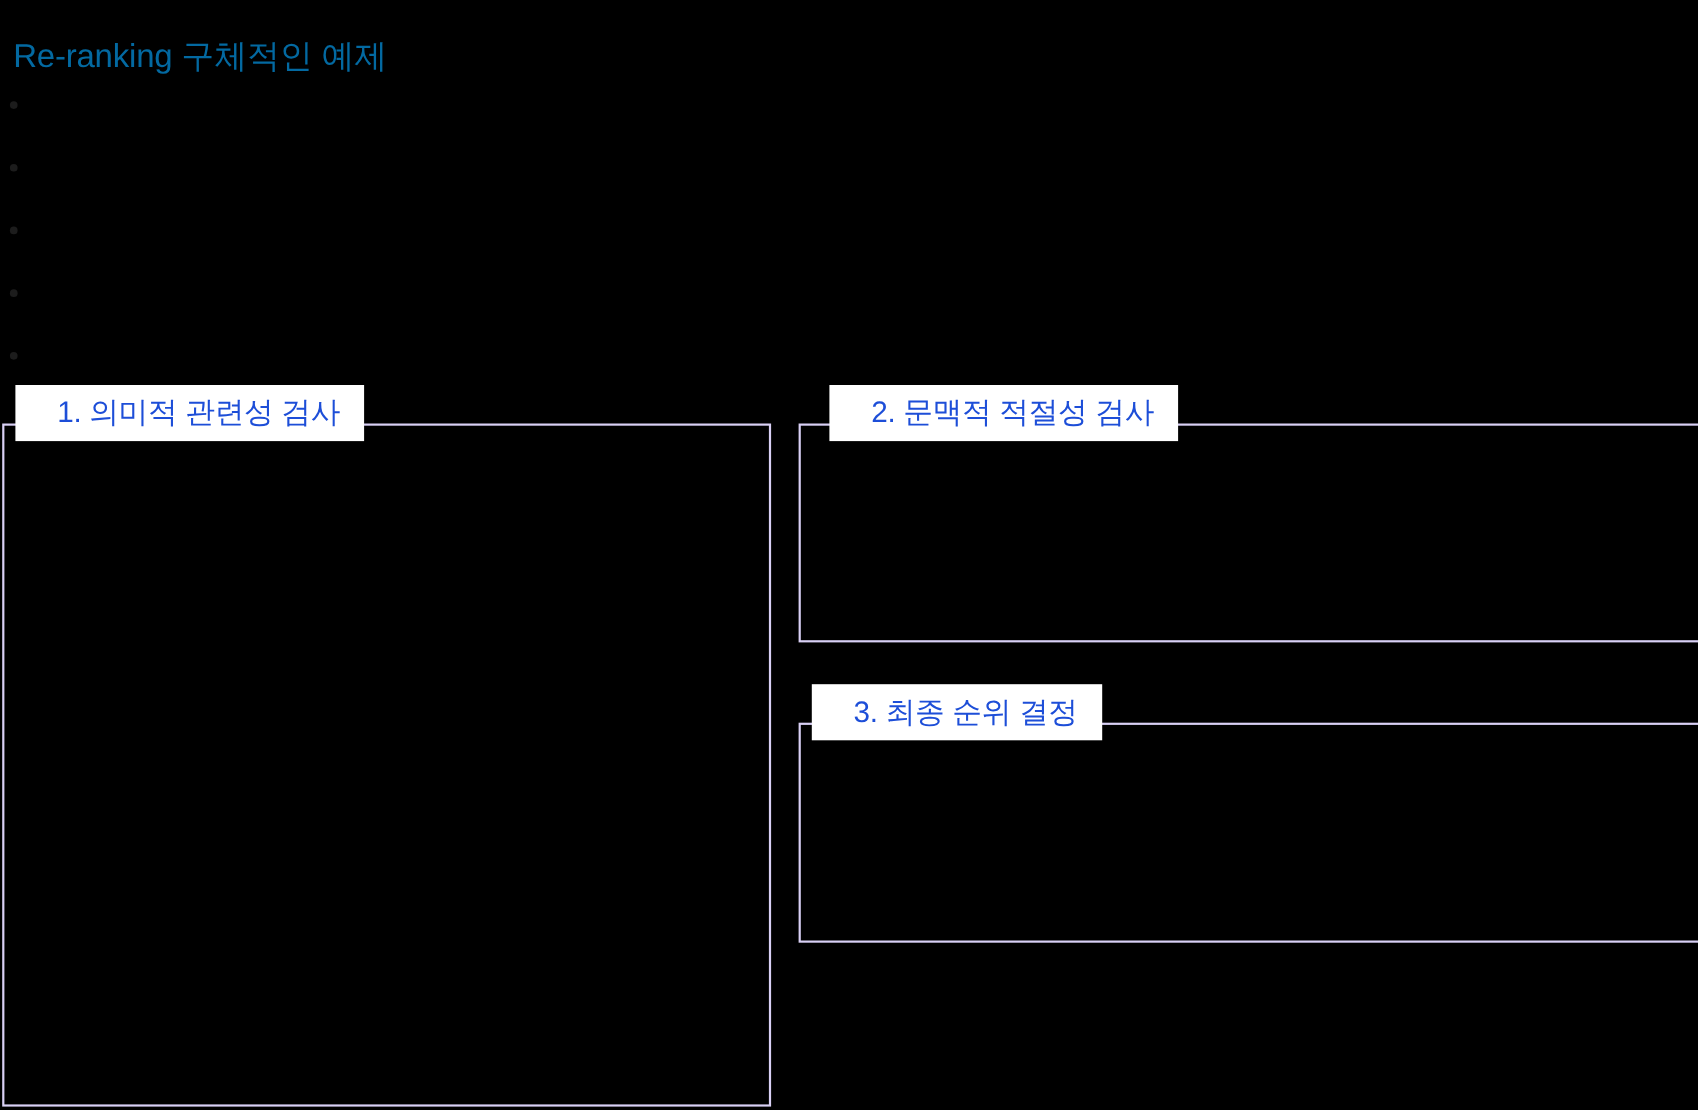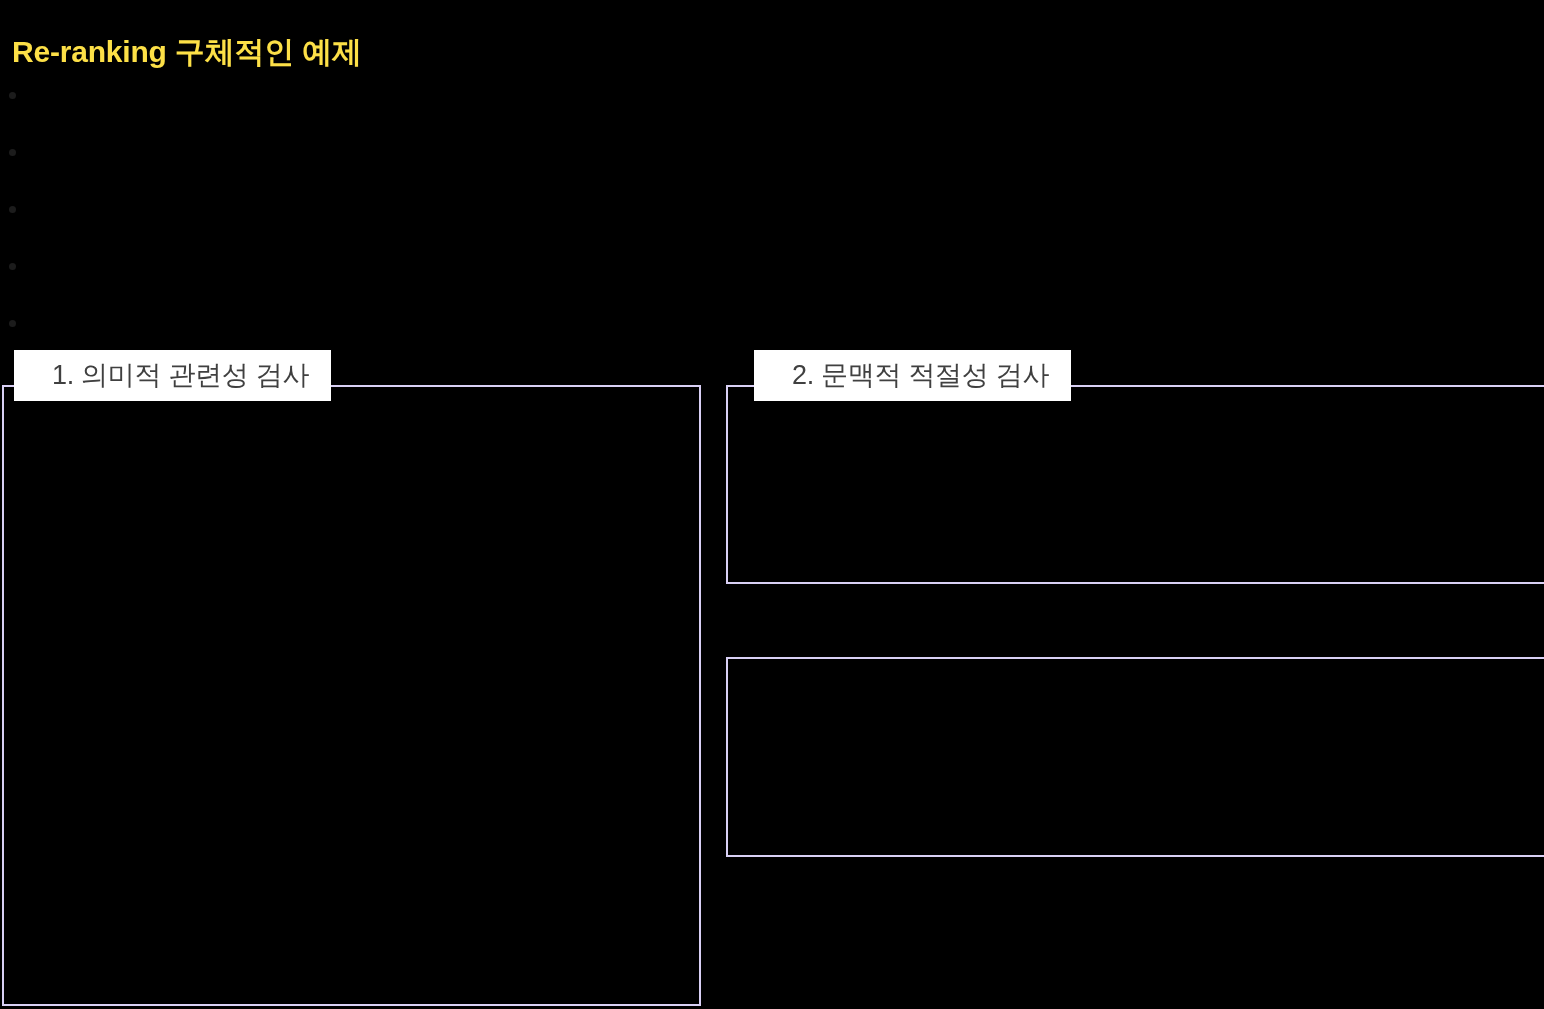--- a/index.html
+++ b/index.html
@@ -24,22 +24,22 @@
     background: #000000;
   }
 
   
   .page-title {
     position: absolute;
     left: 12px;
     top: 14px;
     font-size: 30px;
     line-height: 36px;
-    font-weight: 700;
-    color: #fde047;
+    font-weight: 400;
+    color: #0369a1;
     letter-spacing: -0.2px;
     white-space: nowrap;
   }
 
   
   .bullet-list {
     position: absolute;
     left: 0;
     top: 78px;
     width: 1400px;
@@ -75,21 +75,21 @@
   .card {
     position: absolute;
     box-sizing: border-box;
     border: 2px solid #d9d0f5;
     background: transparent;
   }
   .card-legend {
     position: absolute;
     top: -37px;
     background: #ffffff;
-    color: #404040;
+    color: #1d4ed8;
     font-size: 27px;
     line-height: 51px;
     height: 51px;
     font-weight: 400;
     white-space: nowrap;
     padding: 0 22px 16px 38px;
     box-sizing: border-box;
     letter-spacing: -0.3px;
   }
   .card-body {
@@ -167,16 +167,17 @@
     <div class="card-legend">1. 의미적 관련성 검사</div>
     <div class="card-body"></div>
   </section>
 
   <section class="card" id="card-2">
     <div class="card-legend">2. 문맥적 적절성 검사</div>
     <div class="card-body"></div>
   </section>
 
   <section class="card" id="card-3">
+    <div class="card-legend">3. 최종 순위 결정</div>
     <div class="card-body"></div>
   </section>
 
 </div>
 
 </body></html>

